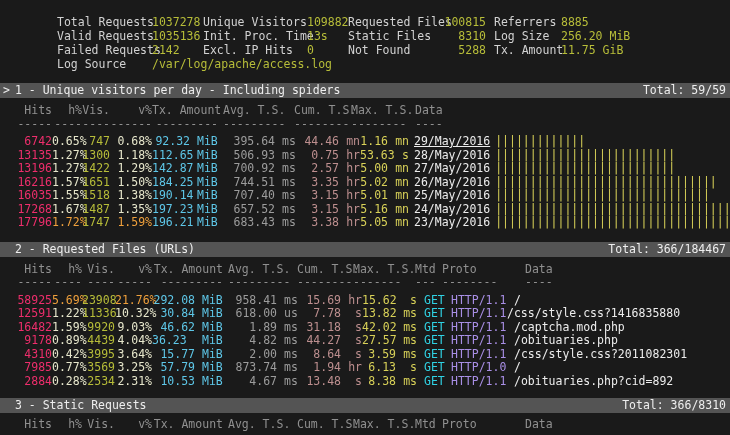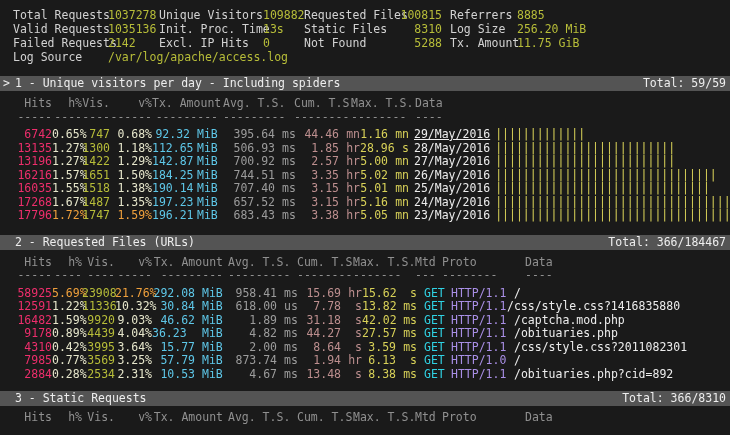--- a/index.html
+++ b/index.html
@@ -8,21 +8,21 @@
     background:var(--bg);
     font-family:"DejaVu Sans Mono",monospace;
     font-size:11.5px;line-height:13.5px;
     color:#d6d6d6;
   }
   .titlebar{
     display:flex;justify-content:space-between;
     background:var(--barbg);color:var(--bartx);
     height:16px;line-height:16px;padding:0 5px;white-space:pre;
   }
-  #summary{margin-top:8px;}
+  #summary{margin-top:15px;padding-left:44px;}
   .srow{display:flex;height:14px;line-height:14px;padding-left:13px;white-space:pre;}
   .srow span{flex:0 0 auto;white-space:pre;overflow:visible;}
   .s0{width:95px;} .s1{width:51px;} .s2{width:104px;} .s3{width:41px;}
   .s4{width:94px;} .s5{width:44px;text-align:right;} .s6{width:67px;margin-left:8px;} .s7{}
   .s-auto{}
   .sum-l{color:#d2d2d2;} .sum-v{color:var(--green);}
   .phead{
     display:flex;background:var(--panelbg);color:#eee;
     height:15px;line-height:15px;padding:0 4px 0 3px;white-space:pre;margin-top:12px;
   }
@@ -95,23 +95,23 @@
           </div>
           <div class="trow">
             <span class="c-red" style="width: 52px; text-align: right;">13135</span>
             <span class="c-cream" style="width: 30px; text-align: right;">1.27%</span>
             <span class="c-green" style="width: 28px; text-align: right;">1300</span>
             <span class="c-cream" style="width: 42px; text-align: right;">1.18%</span>
             <span class="c-cyan" style="width: 38px; text-align: right;">112.65</span>
             <span class="c-cyan" style="width: 28px; text-align: left; padding-left: 7px;">MiB</span>
             <span class="c-gray" style="width: 50px; text-align: right;">506.93</span>
             <span class="c-gray" style="width: 21px; text-align: left; padding-left: 7px;">ms</span>
-            <span class="c-rosy" style="width: 36px; text-align: right;">1.85</span>
-            <span class="c-rosy" style="width: 14px; text-align: right; margin-left: 7px;">hr</span>
-            <span class="c-yellow" style="width: 28px; text-align: right;">28.96</span>
+            <span class="c-rosy" style="width: 36px; text-align: right;">0.75</span>
+            <span class="c-rosy" style="width: 14px; text-align: right; margin-left: 7px;">hr</span>
+            <span class="c-yellow" style="width: 28px; text-align: right;">53.63</span>
             <span class="c-yellow" style="width: 14px; text-align: right; margin-left: 7px;">s</span>
             <span class="c-white" style="text-align: left; margin-left: 5px;">28/May/2016</span>
             <span class="c-yellow" style="text-align: left; margin-left: 5px;">||||||||||||||||||||||||||</span>
           </div>
           <div class="trow">
             <span class="c-red" style="width: 52px; text-align: right;">13196</span>
             <span class="c-cream" style="width: 30px; text-align: right;">1.27%</span>
             <span class="c-green" style="width: 28px; text-align: right;">1422</span>
             <span class="c-cream" style="width: 42px; text-align: right;">1.29%</span>
             <span class="c-cyan" style="width: 38px; text-align: right;">142.87</span>

